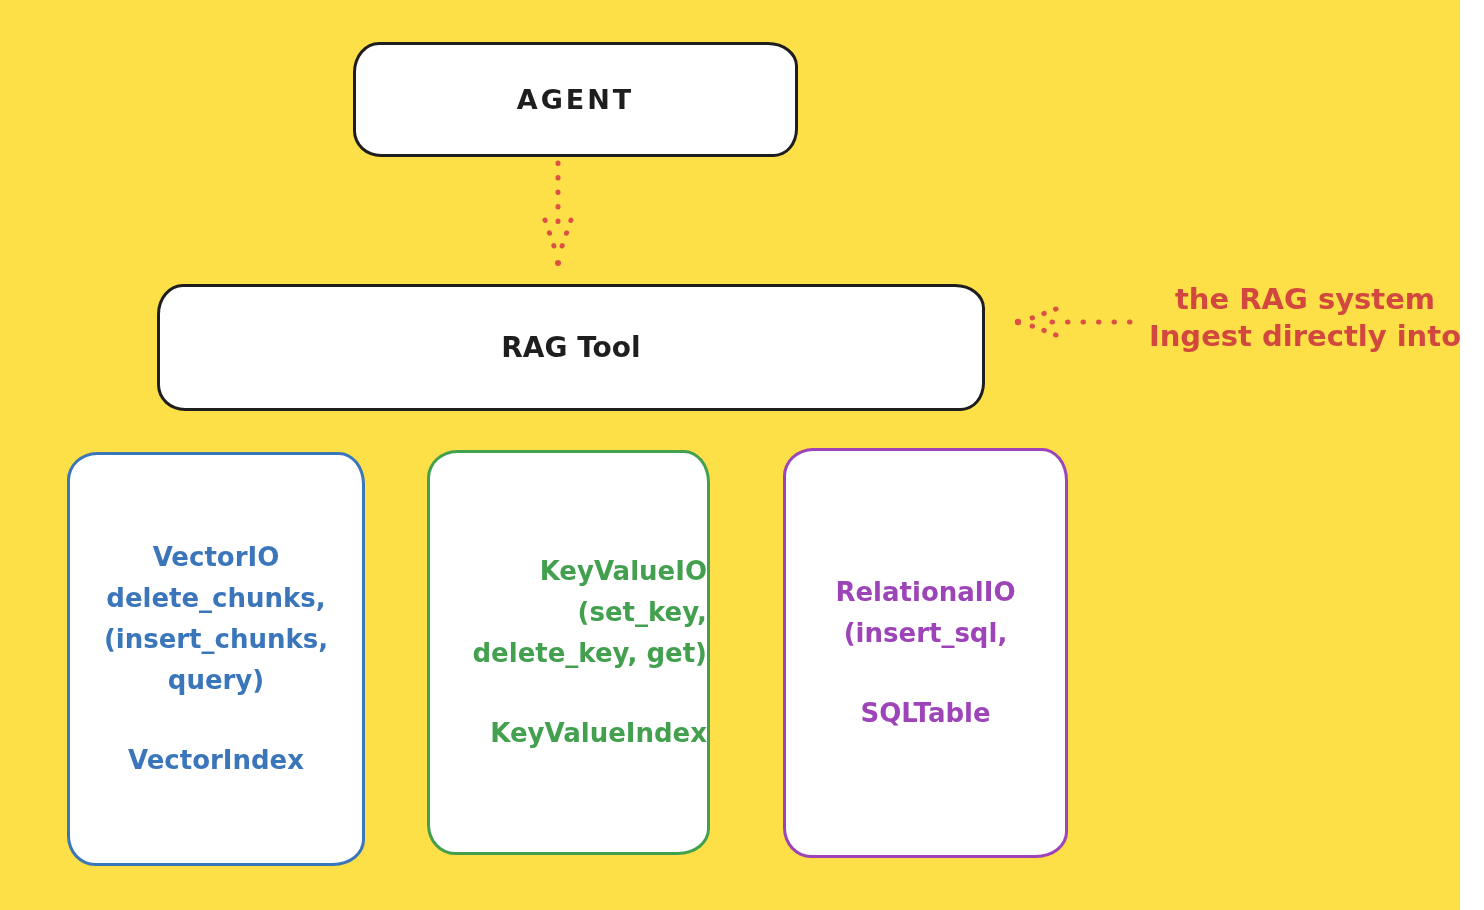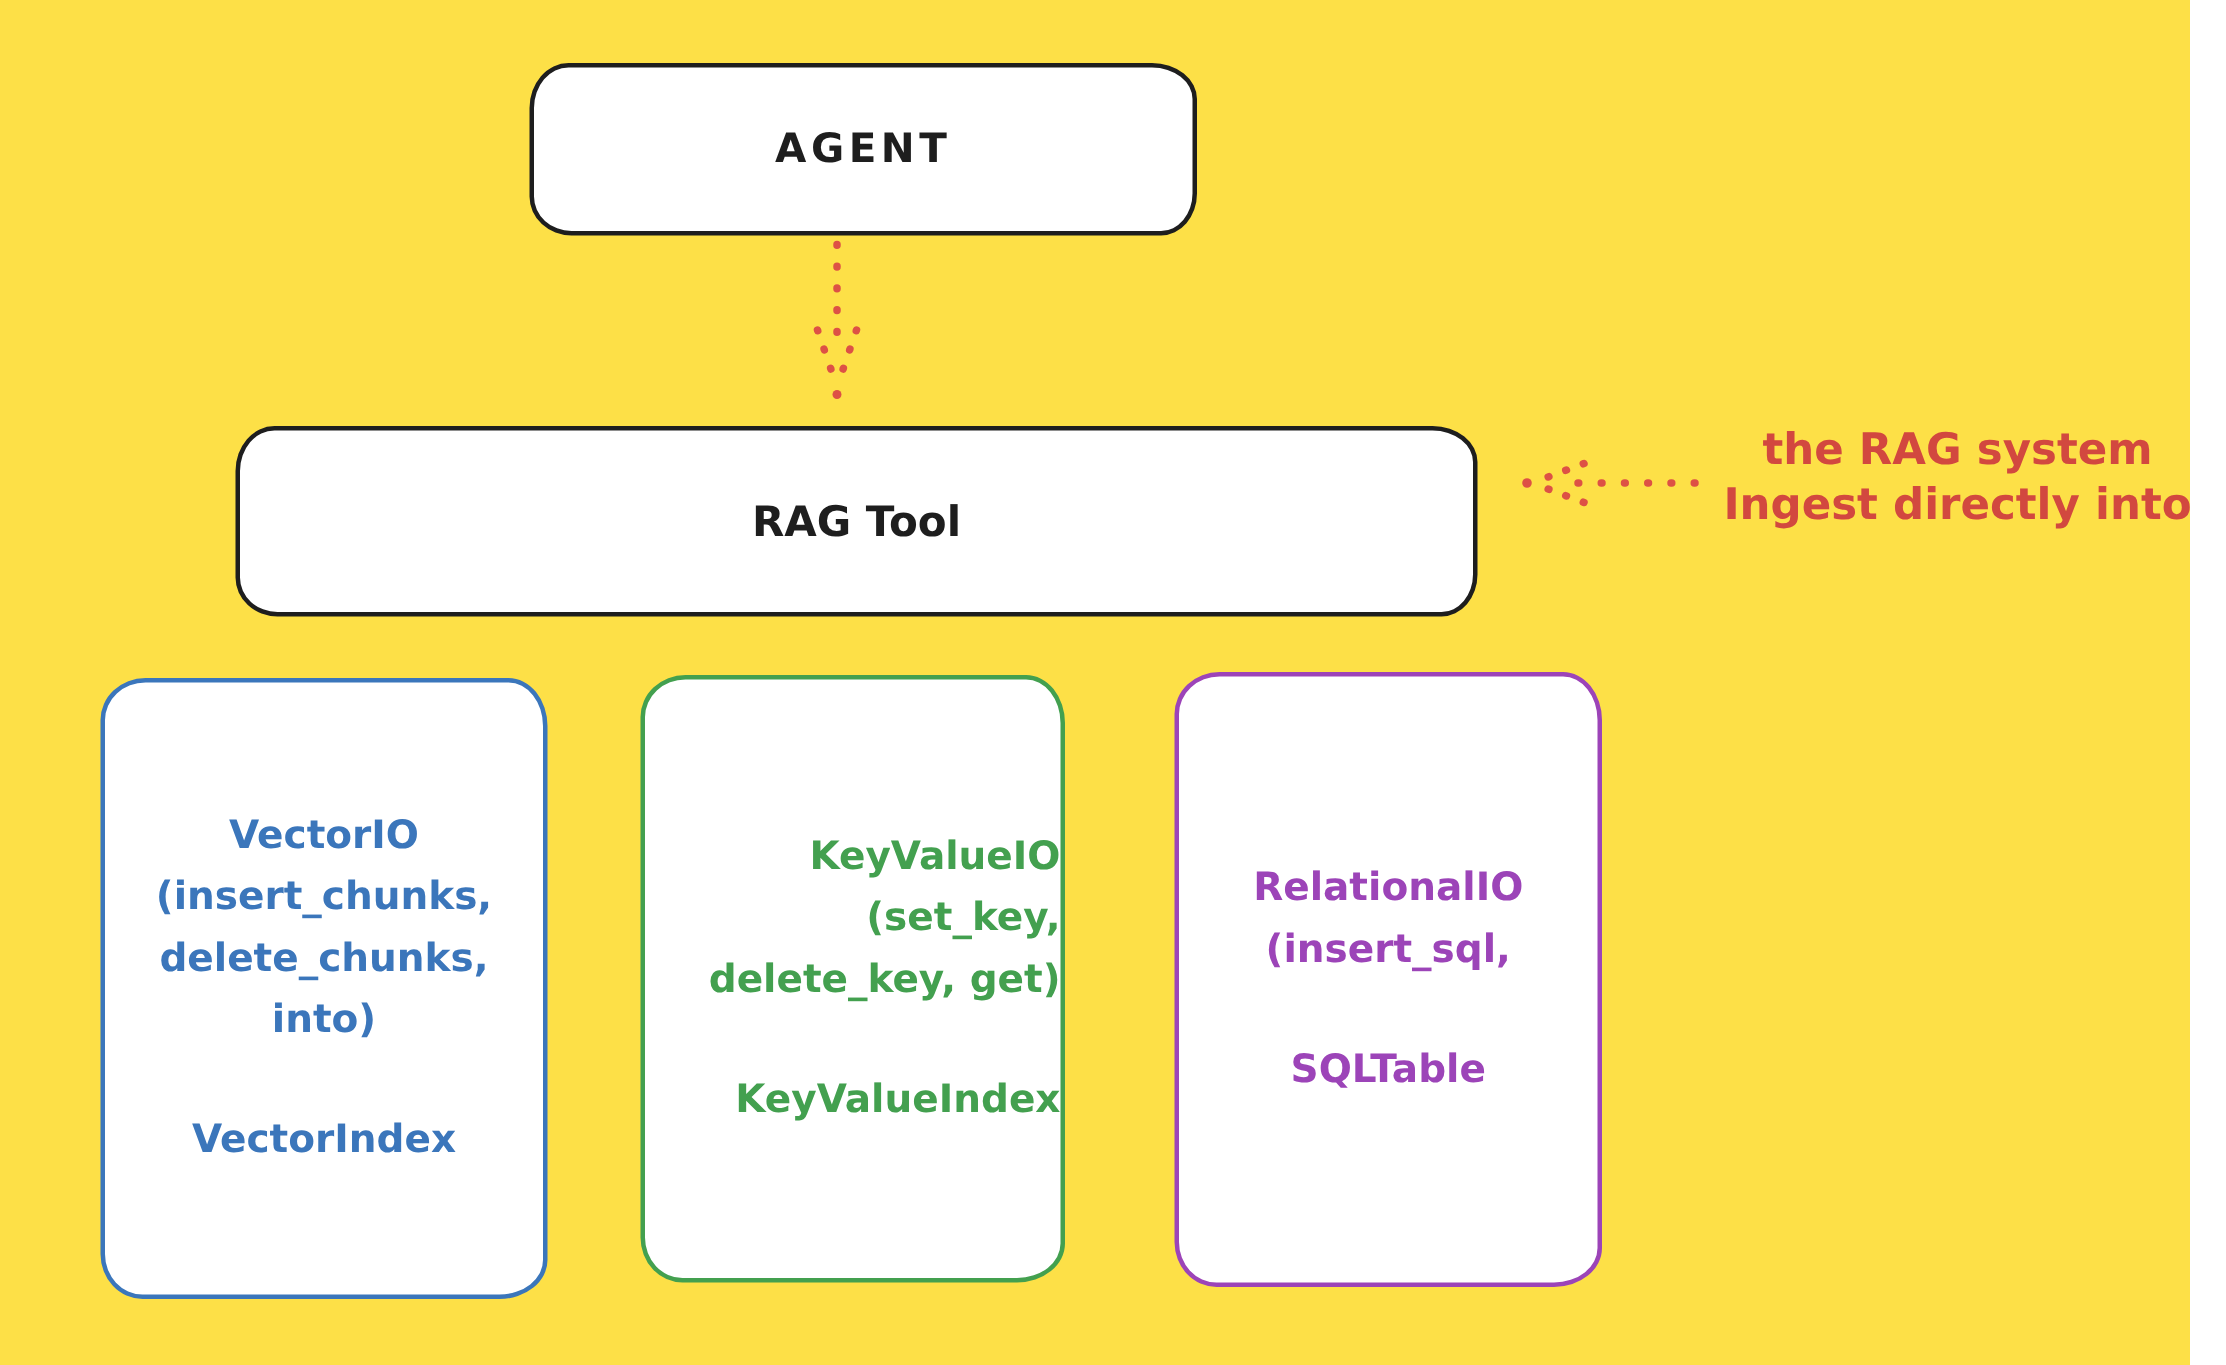--- a/index.html
+++ b/index.html
@@ -65,23 +65,23 @@
     <circle cx="6" cy="20" r="3.2" fill="#dd5145"></circle>
   </svg>
 
   <div class="annotation">
     <div>the RAG system</div>
     <div>Ingest directly into</div>
   </div>
 
   <div class="sketch-box io-box io-blue">
     <div>VectorIO</div>
+    <div>delete_chunks,</div>
     <div>(insert_chunks,</div>
-    <div>delete_chunks,</div>
-    <div>into)</div>
+    <div>query)</div>
     <div class="index-label">VectorIndex</div>
   </div>
 
   <div class="sketch-box io-box io-green">
     <div>KeyValueIO</div>
     <div>(set_key,</div>
     <div>delete_key, get)</div>
     <div class="index-label">KeyValueIndex</div>
   </div>
 

